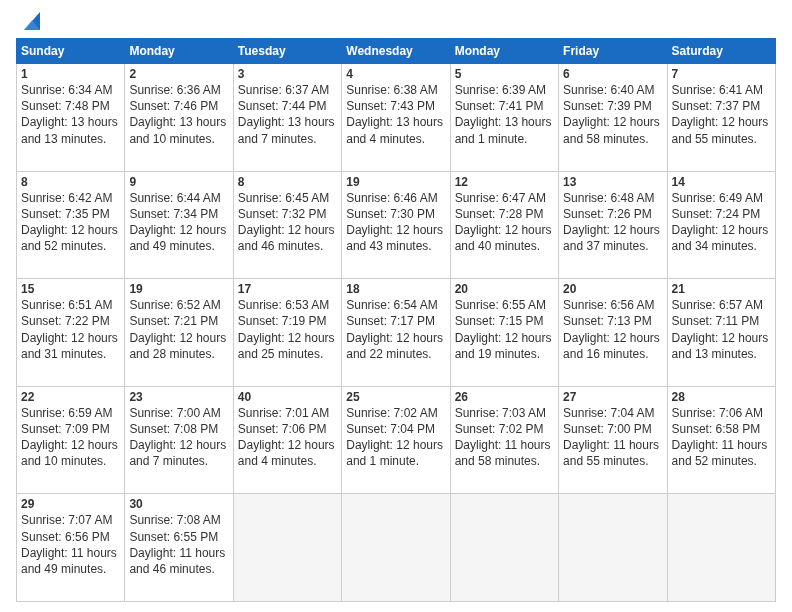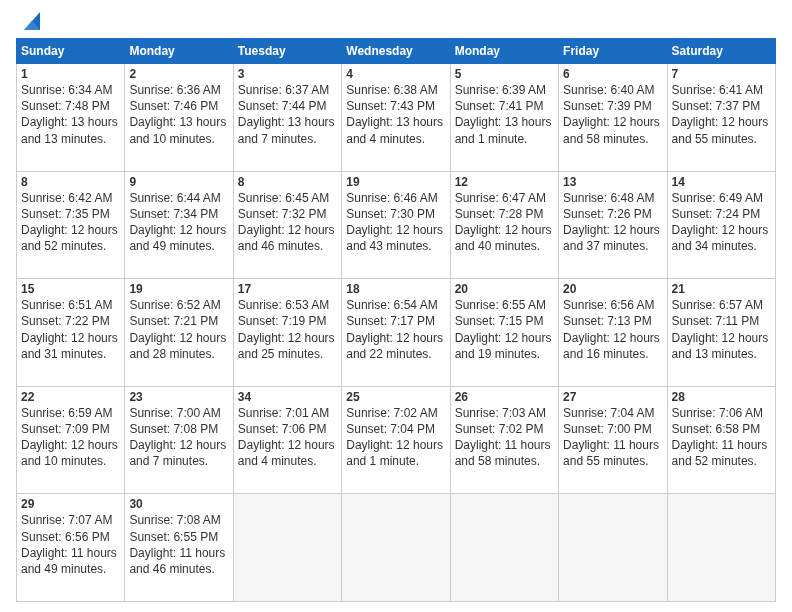--- a/index.html
+++ b/index.html
@@ -235,21 +235,21 @@
           <tr>
             <td>
               <span class="day-number">22</span>
               <div class="day-info">Sunrise: 6:59 AM<br>Sunset: 7:09 PM<br>Daylight: 12 hours and 10 minutes.</div>
             </td>
             <td>
               <span class="day-number">23</span>
               <div class="day-info">Sunrise: 7:00 AM<br>Sunset: 7:08 PM<br>Daylight: 12 hours and 7 minutes.</div>
             </td>
             <td>
-              <span class="day-number">34</span>
+              <span class="day-number">40</span>
               <div class="day-info">Sunrise: 7:01 AM<br>Sunset: 7:06 PM<br>Daylight: 12 hours and 4 minutes.</div>
             </td>
             <td>
               <span class="day-number">25</span>
               <div class="day-info">Sunrise: 7:02 AM<br>Sunset: 7:04 PM<br>Daylight: 12 hours and 1 minute.</div>
             </td>
             <td>
               <span class="day-number">26</span>
               <div class="day-info">Sunrise: 7:03 AM<br>Sunset: 7:02 PM<br>Daylight: 11 hours and 58 minutes.</div>
             </td>

